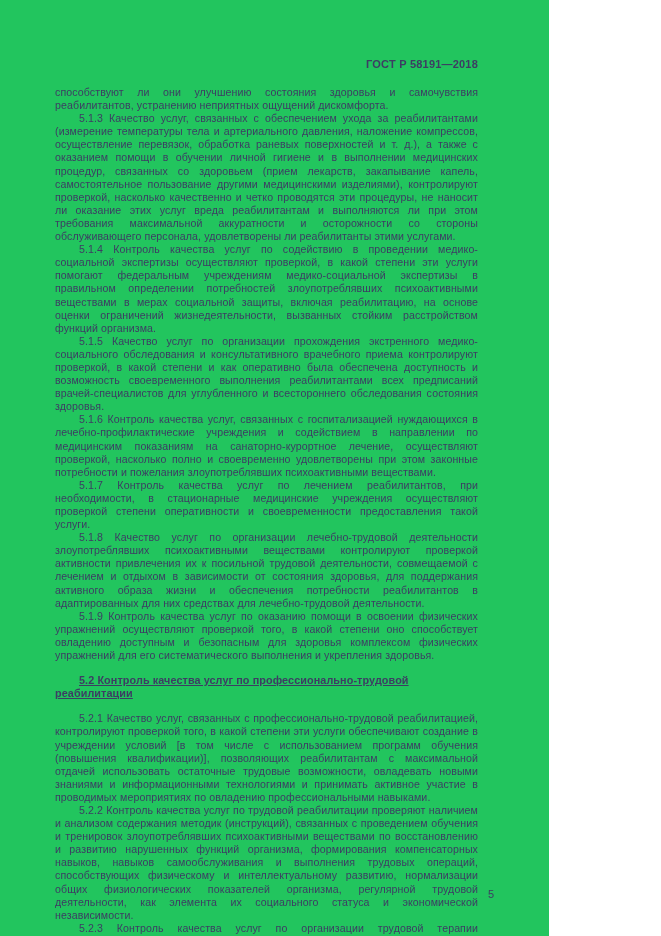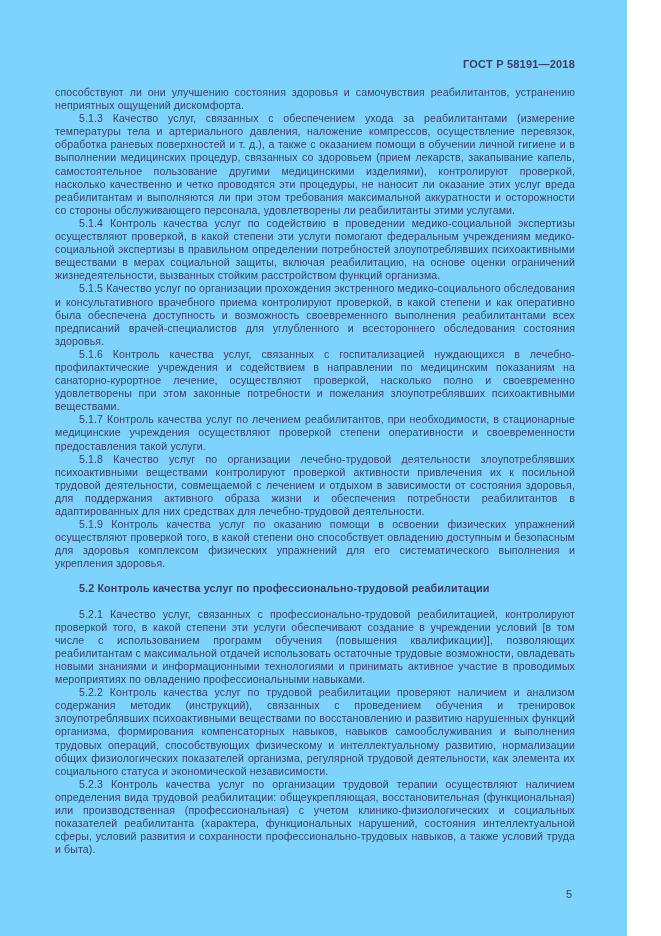--- a/index.html
+++ b/index.html
@@ -1,21 +1,21 @@
 <!DOCTYPE html>
 <html><head>
 <meta charset="utf-8">
 <style>
   html, body { margin: 0; padding: 0; background: #ffffff; }
   .page {
-    width: 627px;
+    width: 549px;
     height: 936px;
-    background: #7dd3fc;
+    background: #22c55e;
     box-sizing: border-box;
-    padding: 58px 52px 0 55px;
+    padding: 58px 71px 0 55px;
     position: relative;
     font-family: "Liberation Sans", sans-serif;
     color: #3d3d63;
     overflow: hidden;
   }
   .doc-header {
     text-align: right;
     font-weight: bold;
     font-size: 11px;
     margin-bottom: 16px;
@@ -33,20 +33,21 @@
   }
   .doc-body p.continuation {
     text-indent: 0;
   }
   .section-heading {
     font-weight: bold;
     font-size: 10.8px;
     margin: 12px 0 12px 0;
     text-indent: 24px;
     text-align: left;
+    text-decoration: underline;
   }
   .page-number {
     position: absolute;
     right: 55px;
     top: 888px;
     font-size: 11px;
   }
 </style>
 </head>
 <body>

